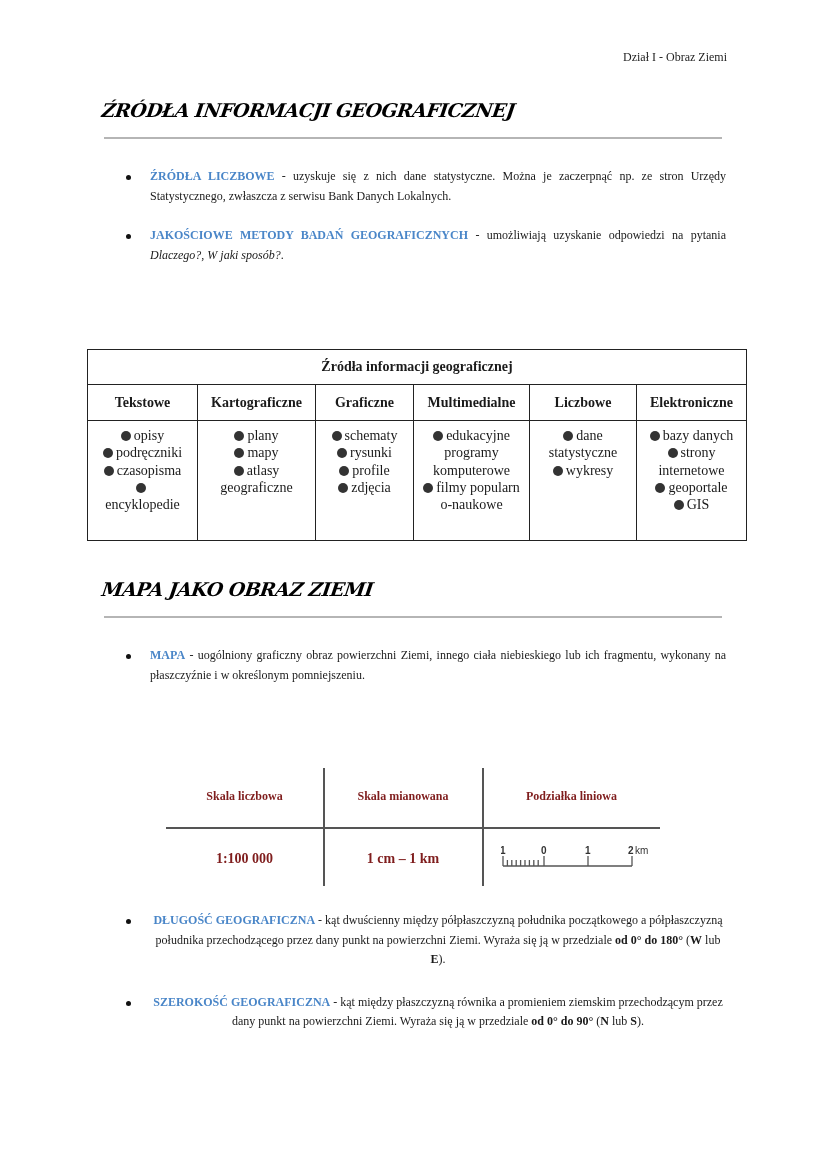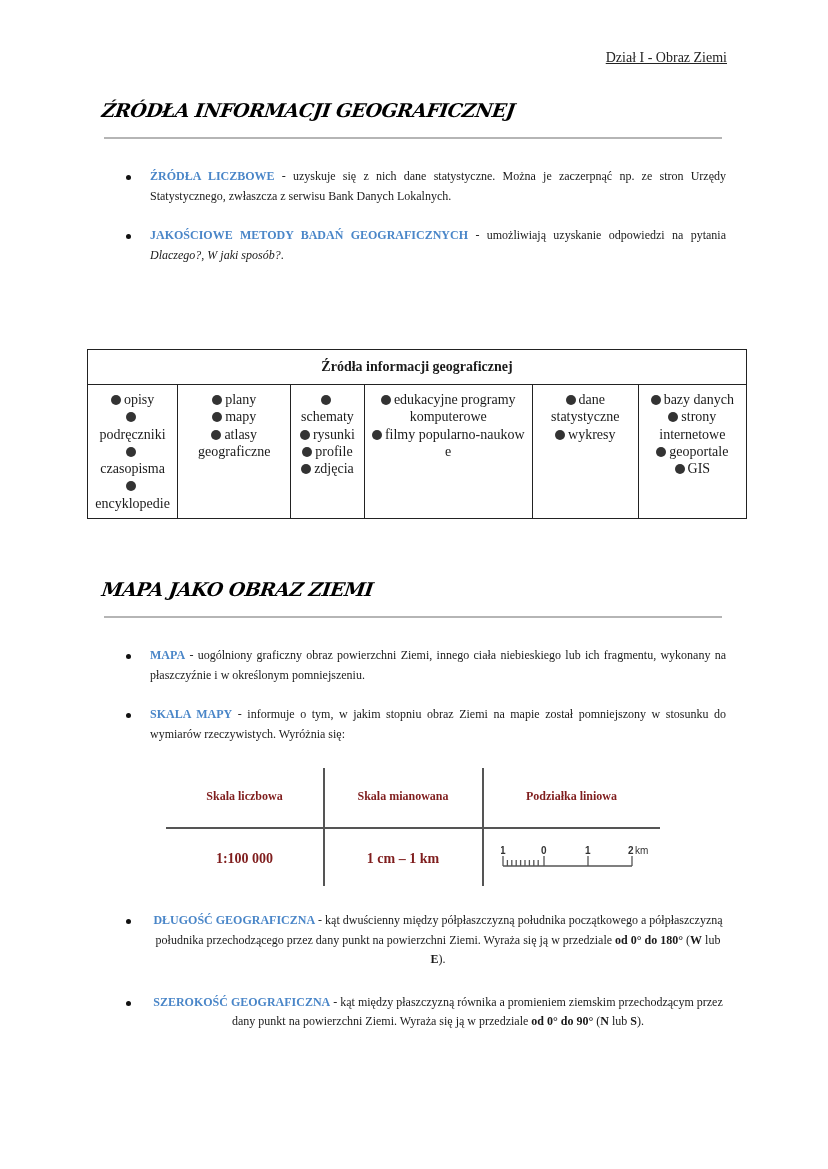--- a/index.html
+++ b/index.html
@@ -1,18 +1,18 @@
 <!DOCTYPE html>
 <html><head>
 <meta charset="utf-8">
 <style>
   html, body { margin: 0; padding: 0; background: #ffffff; }
   body { width: 828px; height: 1169px; position: relative; overflow: hidden;
          font-family: "Liberation Serif", serif; color: #1a1a1a; }
-  .page-header { position: absolute; top: 50px; right: 101px; font-size: 14px; color: #222; text-decoration: underline; }
+  .page-header { position: absolute; top: 50px; right: 101px; font-size: 12px; color: #222; }
   .section-title { position: absolute; left: 102px; font-family: "DejaVu Serif", serif;
          font-weight: bold; font-style: italic; font-size: 19px; letter-spacing: -0.6px;
          transform: skewX(-8deg); color: #000; }
   .hr { position: absolute; left: 104px; width: 618px; height: 2px; background: #b5b5b5; }
   .bullet-list { position: absolute; left: 124px; width: 602px; margin: 0; padding: 0; list-style: none; }
   .bullet-item { position: relative; padding-left: 26px; font-size: 12px; line-height: 19.5px;
          text-align: justify; margin-bottom: 20px; }
   .bullet-item::before { content: ""; position: absolute; left: 2px; top: 8px; width: 5px; height: 5px;
          border-radius: 50%; background: #111; }
   .term { color: #4a86c8; font-weight: bold; }
@@ -51,20 +51,28 @@
     <span class="term">JAKOŚCIOWE METODY BADAŃ GEOGRAFICZNYCH</span><span> - umożliwiają uzyskanie odpowiedzi na pytania </span><i>Dlaczego?</i><span>, </span><i>W jaki sposób?</i><span>.</span>
   </li>
 </ul>
 
 <table class="sources">
   <tbody>
       <tr>
     <td class="caption-cell" colspan="6">Źródła informacji geograficznej</td>
   </tr>
   <tr>
+    <th style="width:107px">Tekstowe</th>
+    <th style="width:115px">Kartograficzne</th>
+    <th style="width:95px">Graficzne</th>
+    <th style="width:113px">Multimedialne</th>
+    <th style="width:104px">Liczbowe</th>
+    <th>Elektroniczne</th>
+  </tr>
+  <tr>
     <td class="cell">
       <span class="item"><span class="dot"></span><span>opisy</span></span>
       <span class="item"><span class="dot"></span><span>podręczniki</span></span>
       <span class="item"><span class="dot"></span><span>czasopisma</span></span>
       <span class="item"><span class="dot"></span><br><span>encyklopedie</span></span>
     </td>
     <td class="cell">
       <span class="item"><span class="dot"></span><span>plany</span></span>
       <span class="item"><span class="dot"></span><span>mapy</span></span>
       <span class="item"><span class="dot"></span><span>atlasy geograficzne</span></span>
@@ -92,23 +100,20 @@
   </tr>
 </tbody>
   </table>
 
 <div class="section-title" style="top:578px;">MAPA JAKO OBRAZ ZIEMI</div>
 <div class="hr" style="top:616px;"></div>
 
 <ul class="bullet-list" style="top:646px;">
   <li class="bullet-item">
     <span class="term">MAPA</span><span> - uogólniony graficzny obraz powierzchni Ziemi, innego ciała niebieskiego lub ich fragmentu, wykonany na płaszczyźnie i w określonym pomniejszeniu.</span>
-  </li>
-  <li class="bullet-item">
-    <span class="term">SKALA MAPY</span><span> - informuje o tym, w jakim stopniu obraz Ziemi na mapie został pomniejszony w stosunku do wymiarów rzeczywistych. Wyróżnia się:</span>
   </li>
 </ul>
 
 <div class="scale-box">
   <div class="vline" style="left:157px;"></div>
   <div class="vline" style="left:316px;"></div>
   <div class="hline"></div>
   <div class="cell head" style="left:0;width:157px;">Skala liczbowa</div>
   <div class="cell head" style="left:158px;width:158px;">Skala mianowana</div>
   <div class="cell head" style="left:317px;width:177px;">Podziałka liniowa</div>

